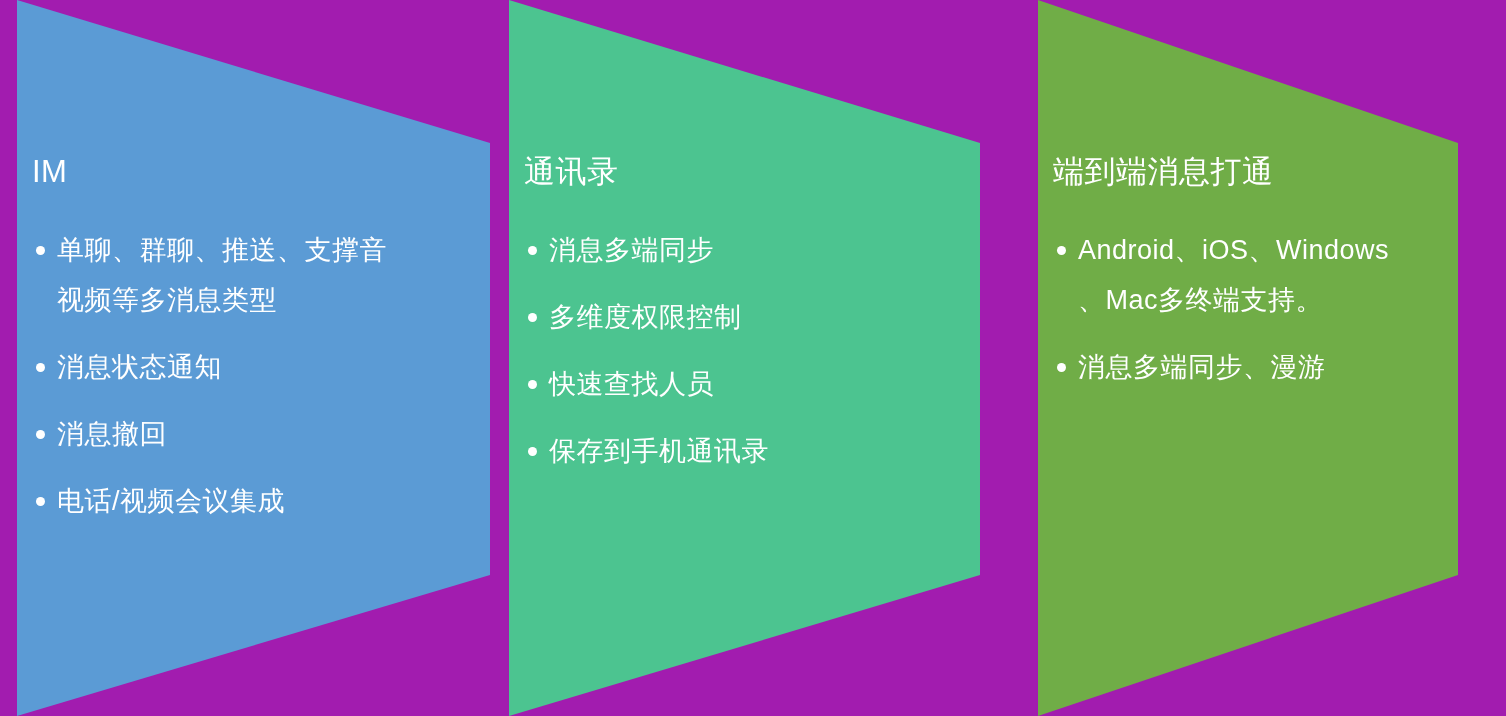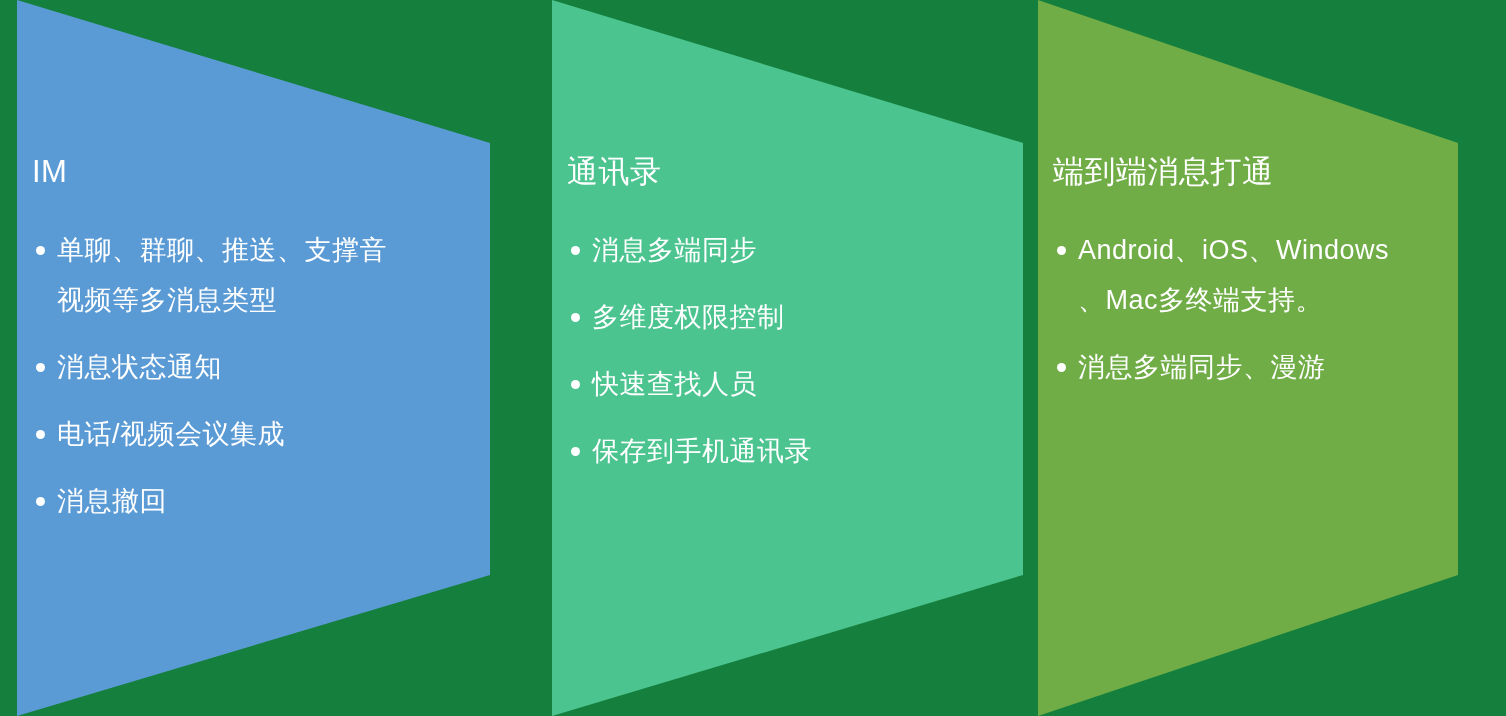--- a/index.html
+++ b/index.html
@@ -12,32 +12,32 @@
     height: 716px;
     overflow: hidden;
     position: relative;
     font-family: "Liberation Sans", "DejaVu Sans", sans-serif;
   }
   .slide {
     position: absolute;
     inset: 0;
     width: 1506px;
     height: 716px;
-    background: #15803d;
+    background: #a21caf;
   }
   .panel {
     position: absolute;
     top: 0;
     height: 716px;
     color: #ffffff;
     
     clip-path: polygon(0 0, 100% 143px, 100% 575px, 0 716px);
   }
   .panel-1 { left: 17px;   width: 473px; }
-  .panel-2 { left: 552px;  width: 471px; }
+  .panel-2 { left: 509px;  width: 471px; }
   .panel-3 { left: 1038px; width: 420px; }
 
   .panel-content {
     box-sizing: border-box;
     padding: 149px 2px 0 15px;
   }
   .panel-title {
     margin: 0 0 30px 0;
     font-size: 31px;
     line-height: 46px;
@@ -81,25 +81,25 @@
           <span class="dot"></span>
           <span class="line">单聊、群聊、推送、支撑音</span>
           <span class="line">视频等多消息类型</span>
         </li>
         <li>
           <span class="dot"></span>
           <span class="line">消息状态通知</span>
         </li>
         <li>
           <span class="dot"></span>
-          <span class="line">电话/视频会议集成</span>
+          <span class="line">消息撤回</span>
         </li>
         <li>
           <span class="dot"></span>
-          <span class="line">消息撤回</span>
+          <span class="line">电话/视频会议集成</span>
         </li>
       </ul>
     </div>
   </section>
 
   <section class="panel panel-2" style="background: rgb(76, 196, 144);">
     <div class="panel-content">
       <h2 class="panel-title">通讯录</h2>
       <ul class="feature-list">
         <li>

